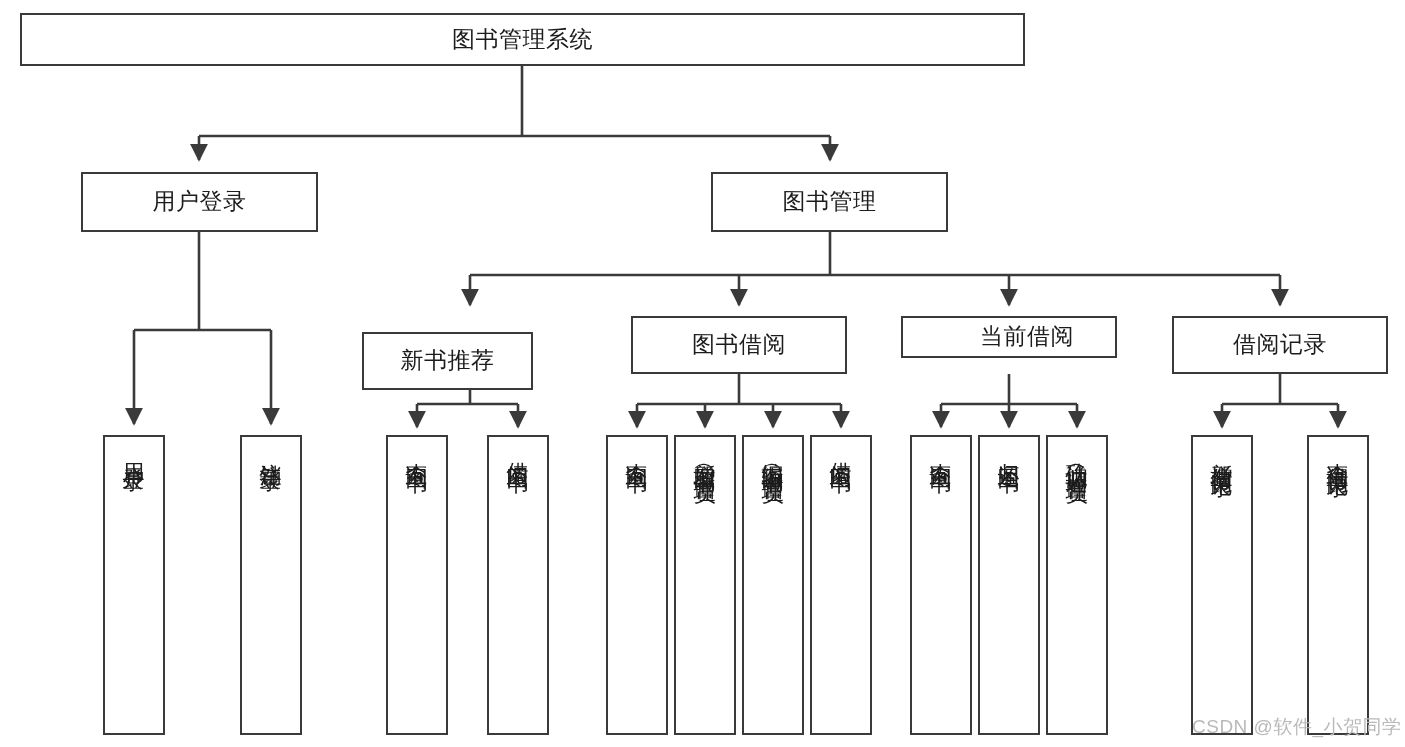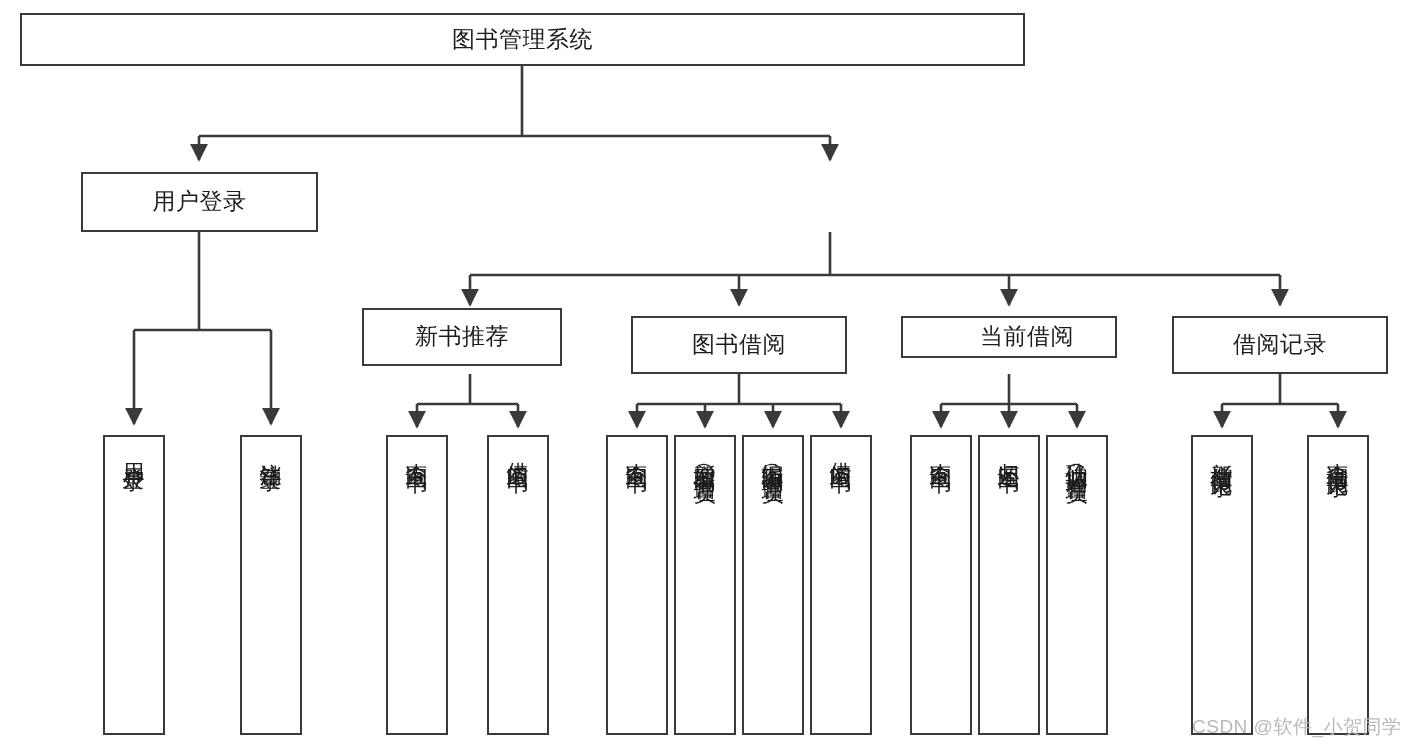--- a/index.html
+++ b/index.html
@@ -129,22 +129,25 @@
     </g>
   </svg>
 
   <div class="node h root" style="left:20px; top:13px; width:1005px; height:53px;justify-content:center;">
     <span class="label">图书管理系统</span>
   </div>
 
   <div class="node h" style="left:81px; top:172px; width:237px; height:60px;">
     <span class="label">用户登录</span>
   </div>
-
-  <div class="node h" style="left:362px; top:308px; width:200px; height:58px;">
+  <div class="node h" style="left:711px; top:172px; width:237px; height:60px;">
+    <span class="label">图书管理</span>
+  </div>
+
+  <div class="node h" style="left:362px; top:332px; width:171px; height:58px;">
     <span class="label">新书推荐</span>
   </div>
   <div class="node h" style="left:631px; top:316px; width:216px; height:58px;">
     <span class="label">图书借阅</span>
   </div>
   <div class="node h" style="left:901px; top:316px; width:216px; height:42px;padding-left:36px;">
     <span class="label">当前借阅</span>
   </div>
   <div class="node h" style="left:1172px; top:316px; width:216px; height:58px;">
     <span class="label">借阅记录</span>

